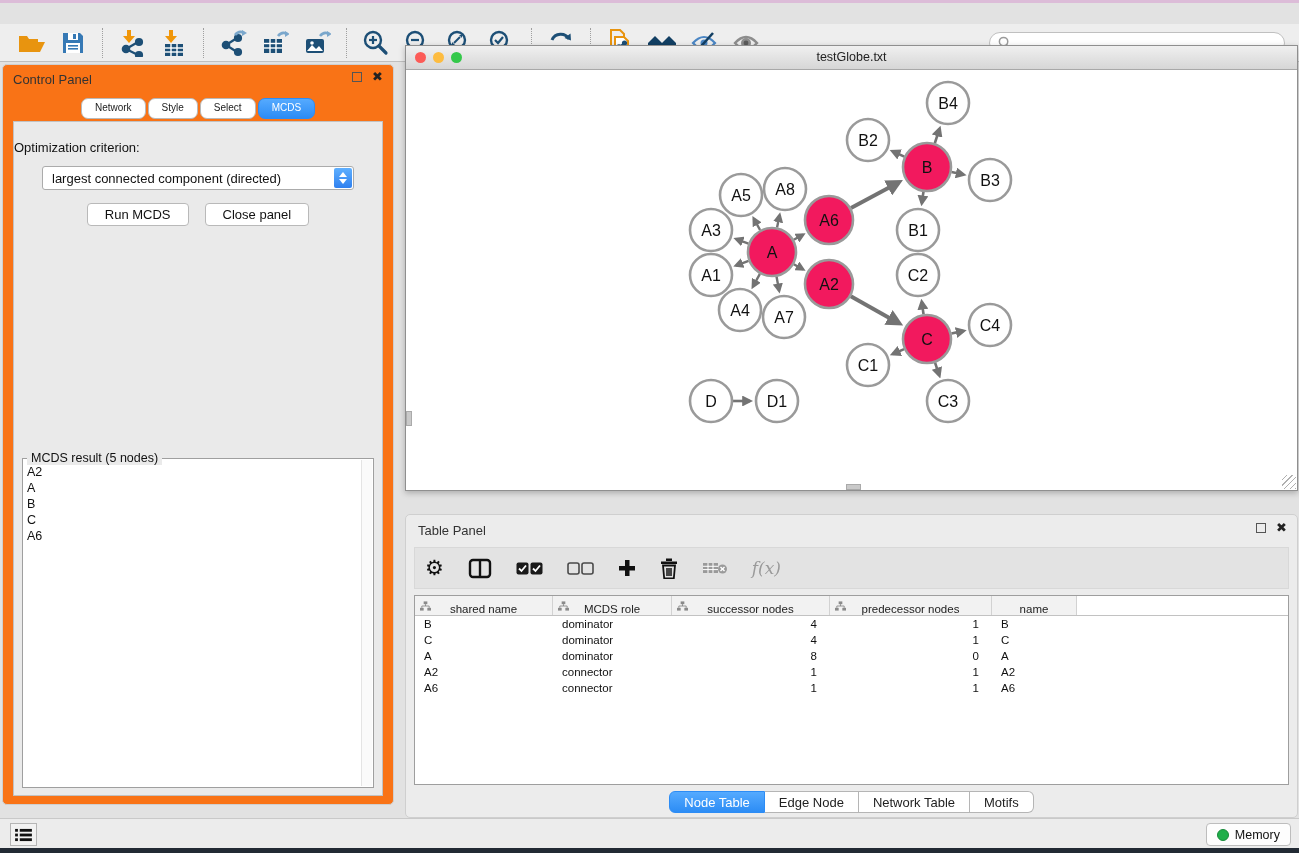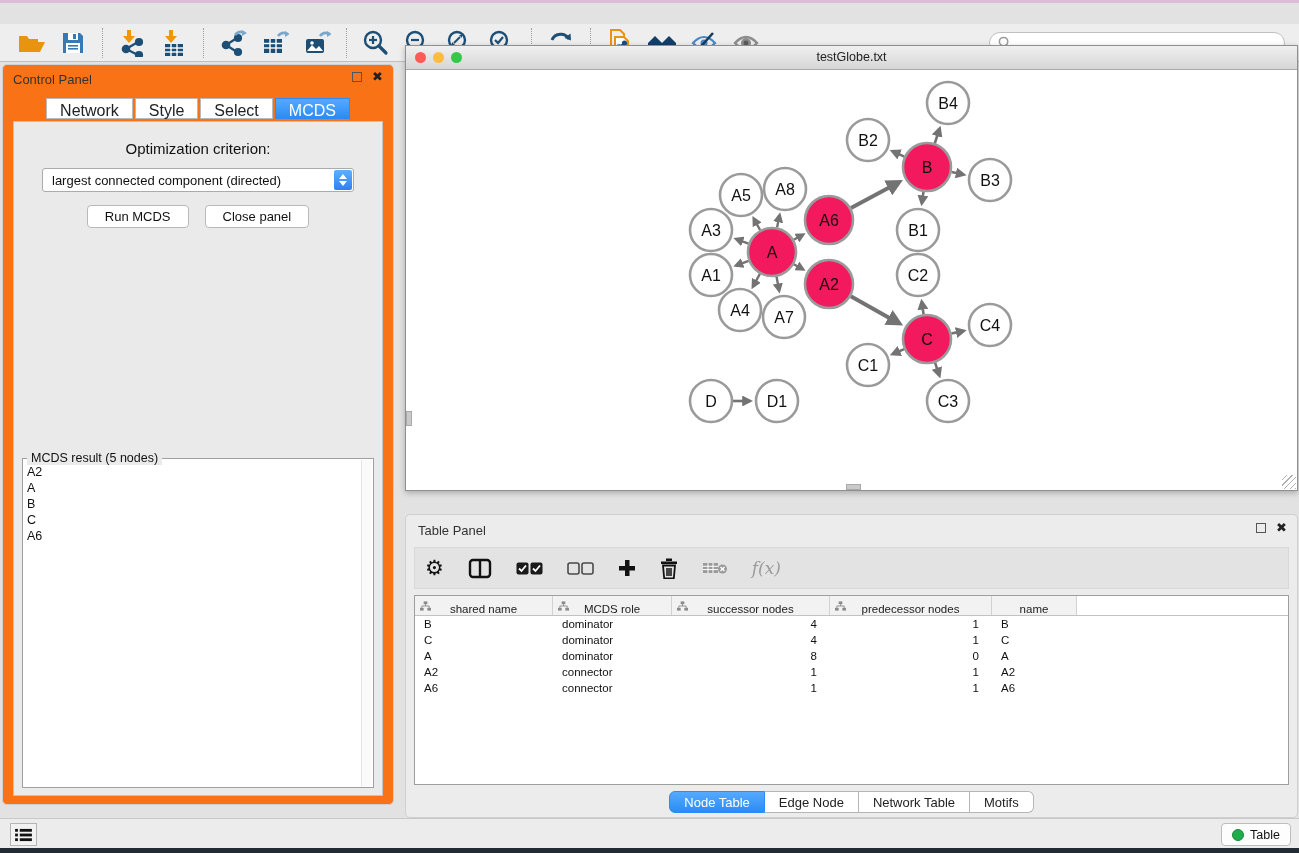--- a/index.html
+++ b/index.html
@@ -30,26 +30,26 @@
 
   
   .control-panel { position:absolute; left:2px; top:64px; width:392px; height:741px;
     background:#f97316; border:1px solid #cfcfcf; border-radius:5px; }
   .cp-header { position:relative; height:26px; }
   .cp-header .cp-title { position:absolute; left:10px; top:7px; font-size:13px; color:#333; }
   .panel-icons { position:absolute; right:10px; top:7px; display:flex; gap:10px; align-items:center; }
   .float-icon { width:10px; height:10px; border:1.5px solid #555; background:transparent; }
   .close-icon { font-size:13px; font-weight:bold; color:#222; line-height:10px; font-family:"DejaVu Sans",sans-serif; }
   .cp-tabs { position:absolute; left:0; right:0; top:33px; display:flex; justify-content:center; gap:2px; }
-  .cp-tab { height:21px; padding:3px 13px; background:#fff; border:1px solid #b9b9b9; border-radius:0;
-    font-size:16px; color:#222; }
+  .cp-tab { height:21px; padding:3px 13px; background:#fff; border:1px solid #b9b9b9; border-radius:7px;
+    font-size:10px; color:#222; }
   .cp-tab.active { background:linear-gradient(#55aaff,#2c8cf5); border-color:#2c8cf5; color:#fff; }
   .cp-content { position:absolute; left:10px; right:10px; top:56px; bottom:8px;
     background:#eaeaea; border:1px solid #c2c2c2; }
-  .opt-label { text-align:center; margin-top:18px; font-size:15px; color:#111; }
+  .opt-label { text-align:left; margin-top:18px; font-size:13px; color:#111; }
   .dropdown { position:relative; width:312px; height:24px; margin:11px auto 0; background:#fff;
     border:1px solid #ababab; border-radius:3px; }
   .dropdown .dd-value { position:absolute; left:9px; top:4px; font-size:13px; color:#111; }
   .dd-spinner { position:absolute; right:1px; top:1px; bottom:1px; width:18px; border-radius:2px;
     background:linear-gradient(#5fb0ff,#2f80ef); display:flex; flex-direction:column; align-items:center; justify-content:center; gap:2px; }
   .dd-spinner .tri-up { width:0;height:0;border-left:4px solid transparent;border-right:4px solid transparent;border-bottom:5px solid #fff; }
   .dd-spinner .tri-dn { width:0;height:0;border-left:4px solid transparent;border-right:4px solid transparent;border-top:5px solid #fff; }
   .cp-buttons { display:flex; justify-content:center; gap:16px; margin-top:13px; }
   .cp-btn { height:23px; padding:3px 17px; font-size:13px; color:#111; background:#fff;
     border:1px solid #b9b9b9; border-radius:4px; }
@@ -575,17 +575,17 @@
             <rect x="5" y="1" width="13" height="3"></rect>
           <rect x="0" y="6" width="3" height="3"></rect>
             <rect x="5" y="6" width="13" height="3"></rect>
           <rect x="0" y="11" width="3" height="3"></rect>
             <rect x="5" y="11" width="13" height="3"></rect>
         </g>
       </svg>
     </div>
     <div class="memory-btn">
       <span class="memory-dot"></span>
-      <span>Table</span>
+      <span>Memory</span>
     </div>
   </div>
   <div class="bottomstrip"></div>
 </div>
 
 </body></html>

